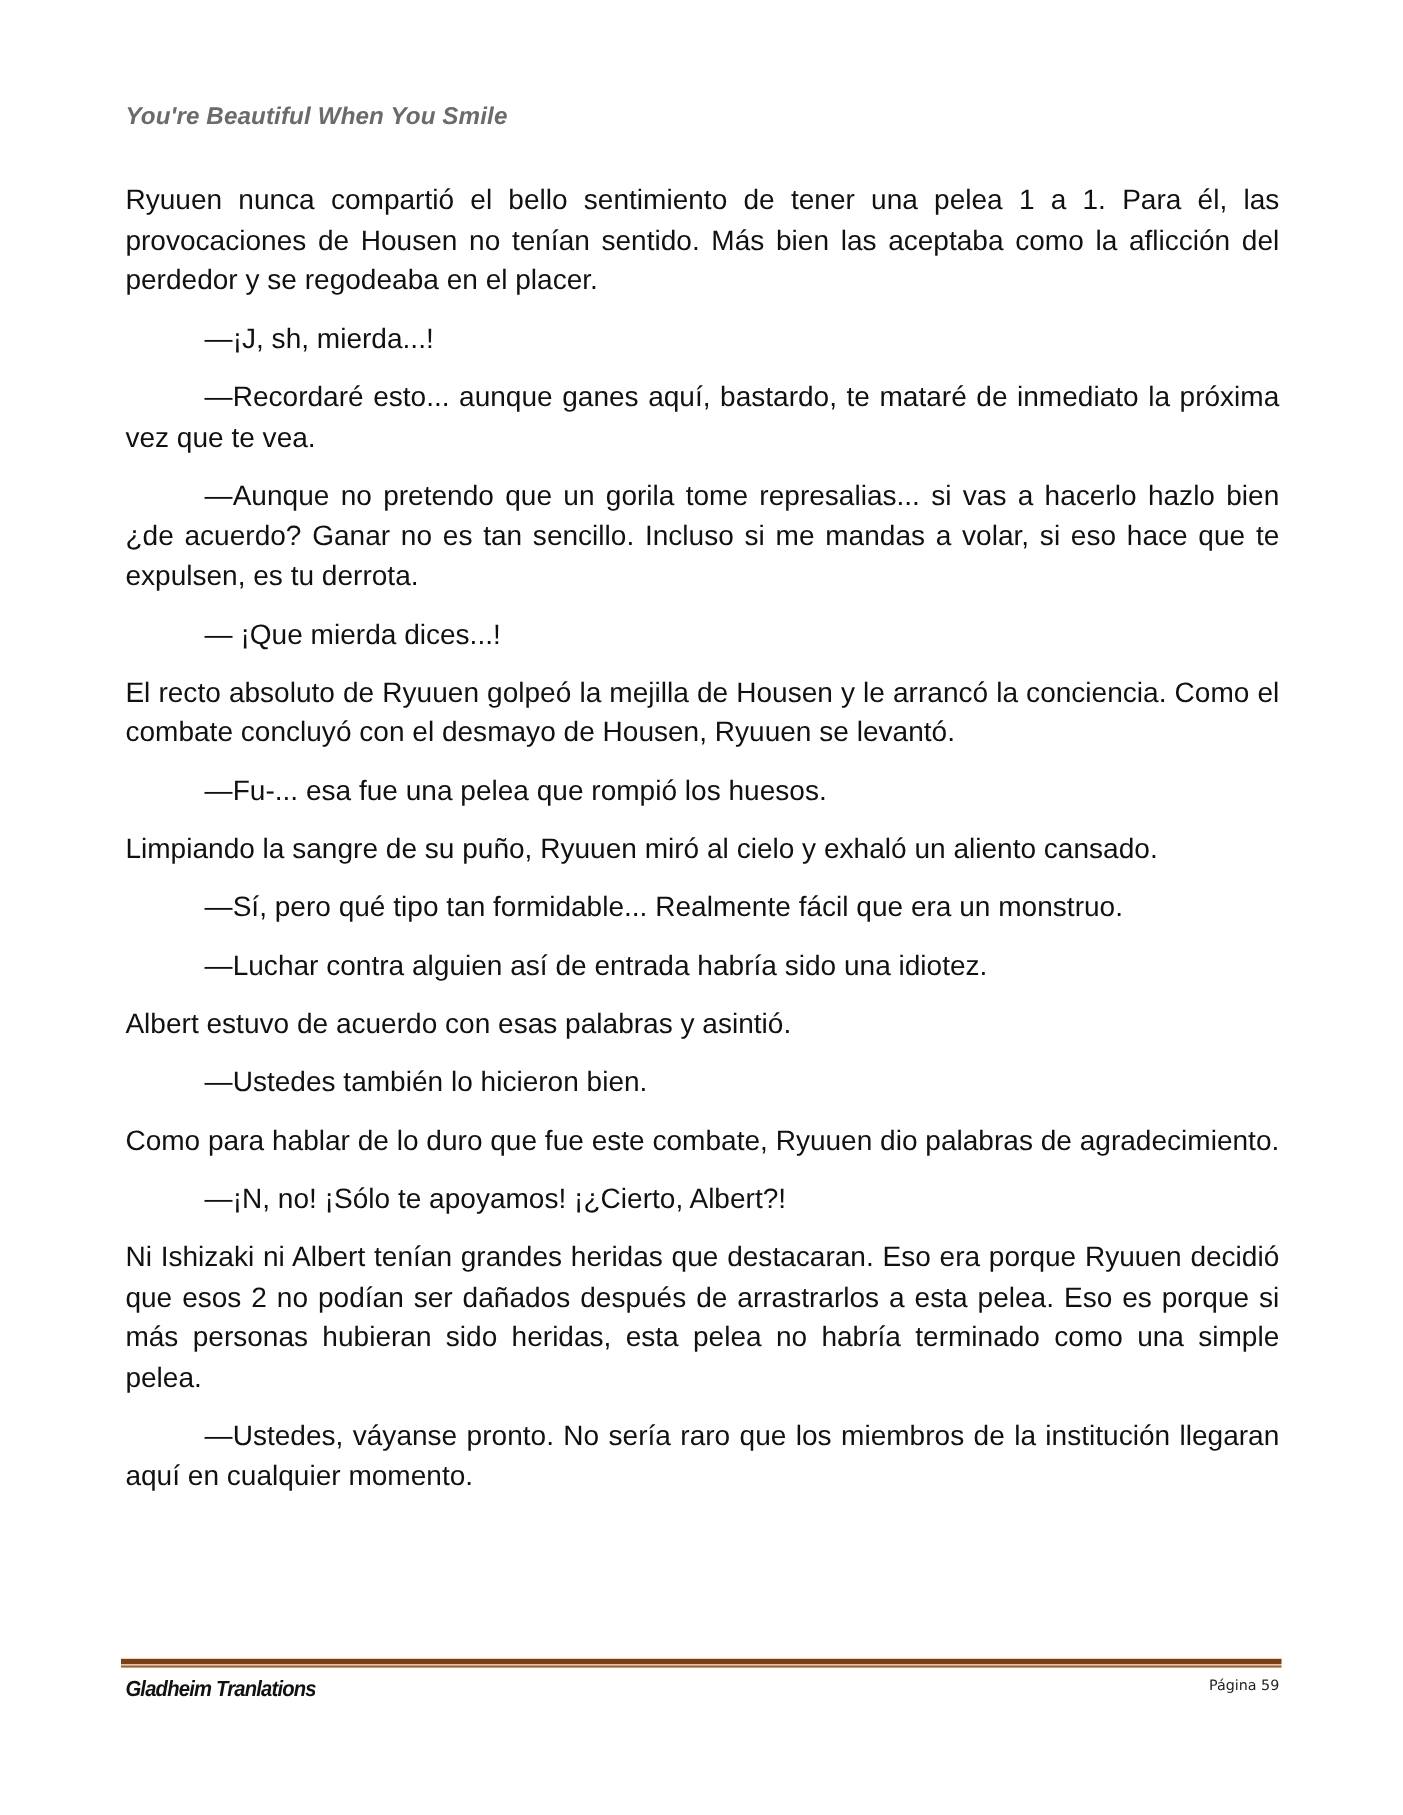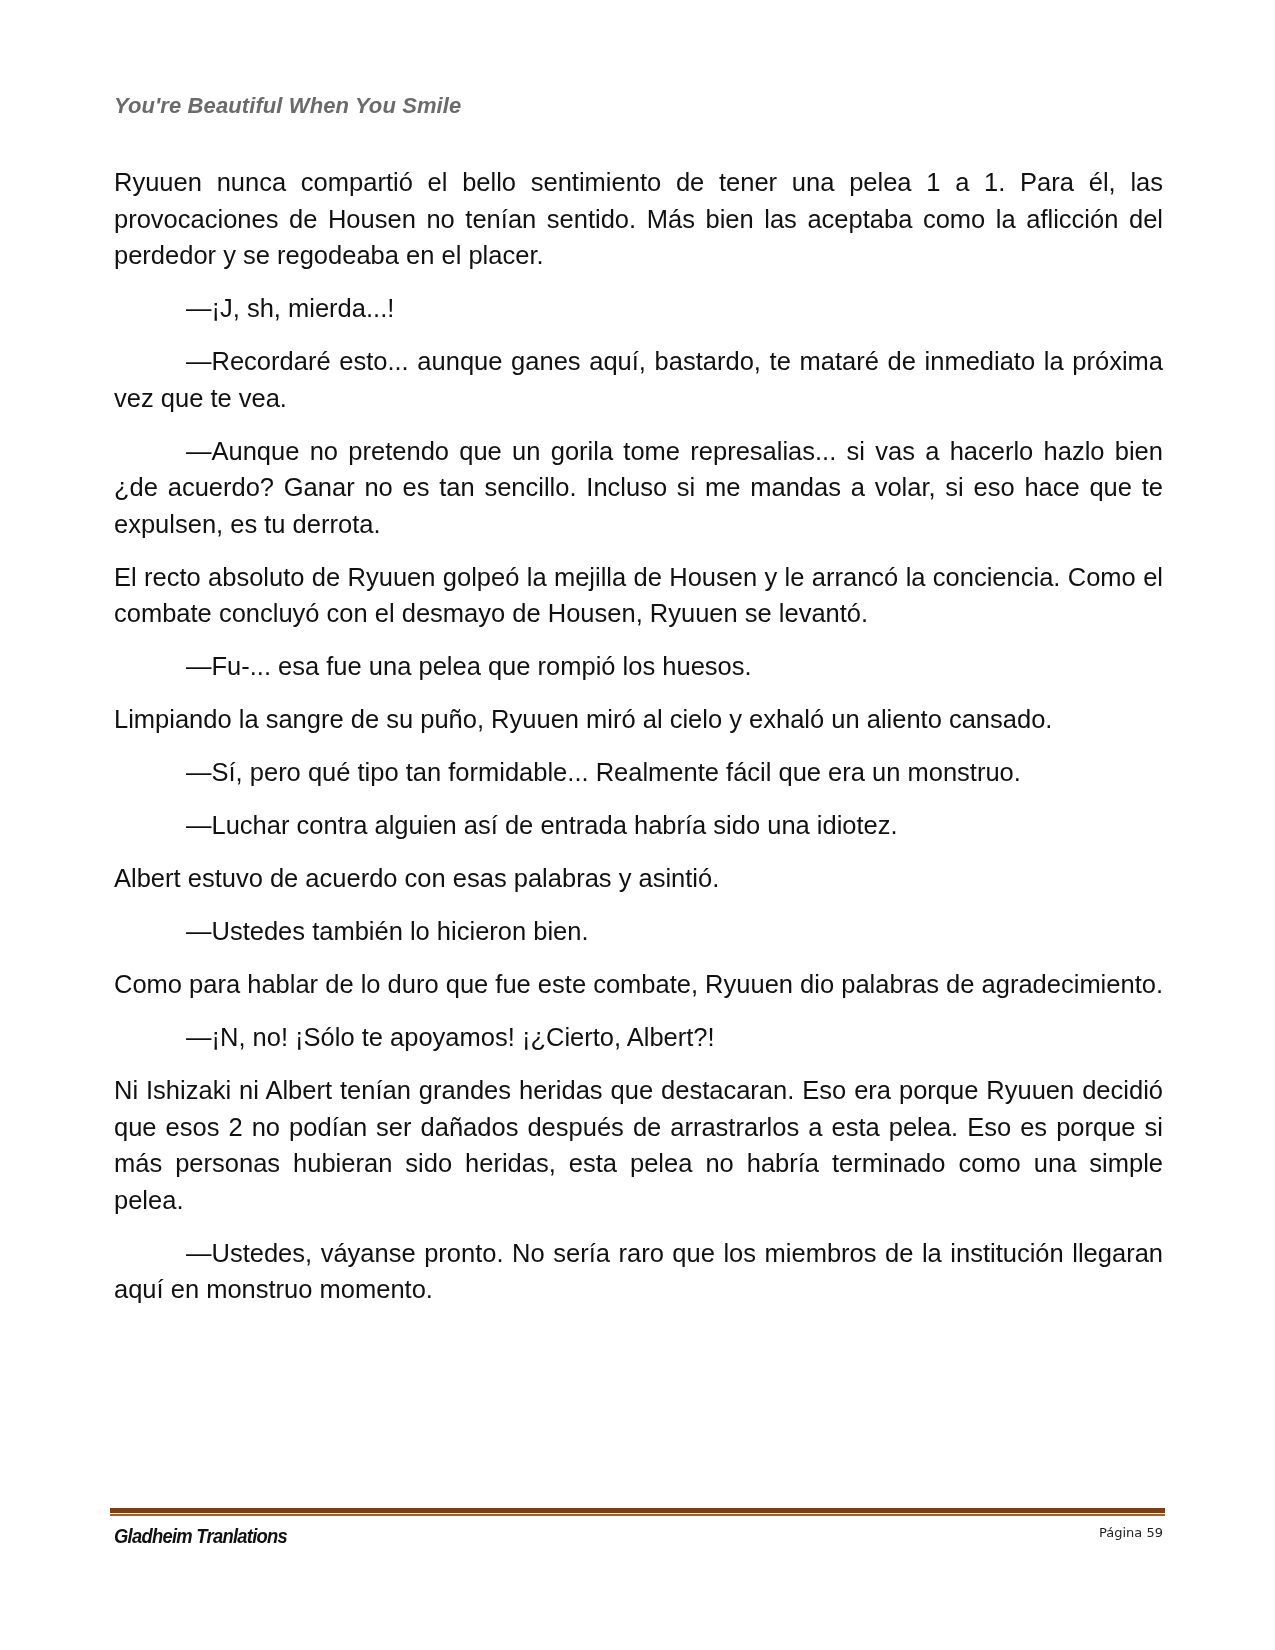--- a/index.html
+++ b/index.html
@@ -93,31 +93,32 @@
 </head>
 <body>
 
 <div class="page-header">You're Beautiful When You Smile</div>
 
 <div class="body-text">
   <p class="para narration">Ryuuen nunca compartió el bello sentimiento de tener una pelea 1 a 1. Para él, las provocaciones de Housen no tenían sentido. Más bien las aceptaba como la aflicción del perdedor y se regodeaba en el placer.</p>
   <p class="para dialogue">—¡J, sh, mierda...!</p>
   <p class="para dialogue">—Recordaré esto... aunque ganes aquí, bastardo, te mataré de inmediato la próxima vez que te vea.</p>
   <p class="para dialogue">—Aunque no pretendo que un gorila tome represalias... si vas a hacerlo hazlo bien ¿de acuerdo? Ganar no es tan sencillo. Incluso si me mandas a volar, si eso hace que te expulsen, es tu derrota.</p>
+  <p class="para dialogue">— ¡Que mierda dices...!</p>
   <p class="para narration">El recto absoluto de Ryuuen golpeó la mejilla de Housen y le arrancó la conciencia. Como el combate concluyó con el desmayo de Housen, Ryuuen se levantó.</p>
   <p class="para dialogue">—Fu-... esa fue una pelea que rompió los huesos.</p>
   <p class="para narration">Limpiando la sangre de su puño, Ryuuen miró al cielo y exhaló un aliento cansado.</p>
   <p class="para dialogue">—Sí, pero qué tipo tan formidable... Realmente fácil que era un monstruo.</p>
   <p class="para dialogue">—Luchar contra alguien así de entrada habría sido una idiotez.</p>
   <p class="para narration">Albert estuvo de acuerdo con esas palabras y asintió.</p>
   <p class="para dialogue">—Ustedes también lo hicieron bien.</p>
   <p class="para narration">Como para hablar de lo duro que fue este combate, Ryuuen dio palabras de agradecimiento.</p>
   <p class="para dialogue">—¡N, no! ¡Sólo te apoyamos! ¡¿Cierto, Albert?!</p>
   <p class="para narration">Ni Ishizaki ni Albert tenían grandes heridas que destacaran. Eso era porque Ryuuen decidió que esos 2 no podían ser dañados después de arrastrarlos a esta pelea. Eso es porque si más personas hubieran sido heridas, esta pelea no habría terminado como una simple pelea.</p>
-  <p class="para dialogue last">—Ustedes, váyanse pronto. No sería raro que los miembros de la institución llegaran aquí en monstruo momento.</p>
+  <p class="para dialogue last">—Ustedes, váyanse pronto. No sería raro que los miembros de la institución llegaran aquí en cualquier momento.</p>
 </div>
 
 <div class="footer-rule">
   <div class="thick"></div>
   <div class="thin"></div>
 </div>
 
 <div class="footer-left">Gladheim Tranlations</div>
 
 <div class="footer-right">

